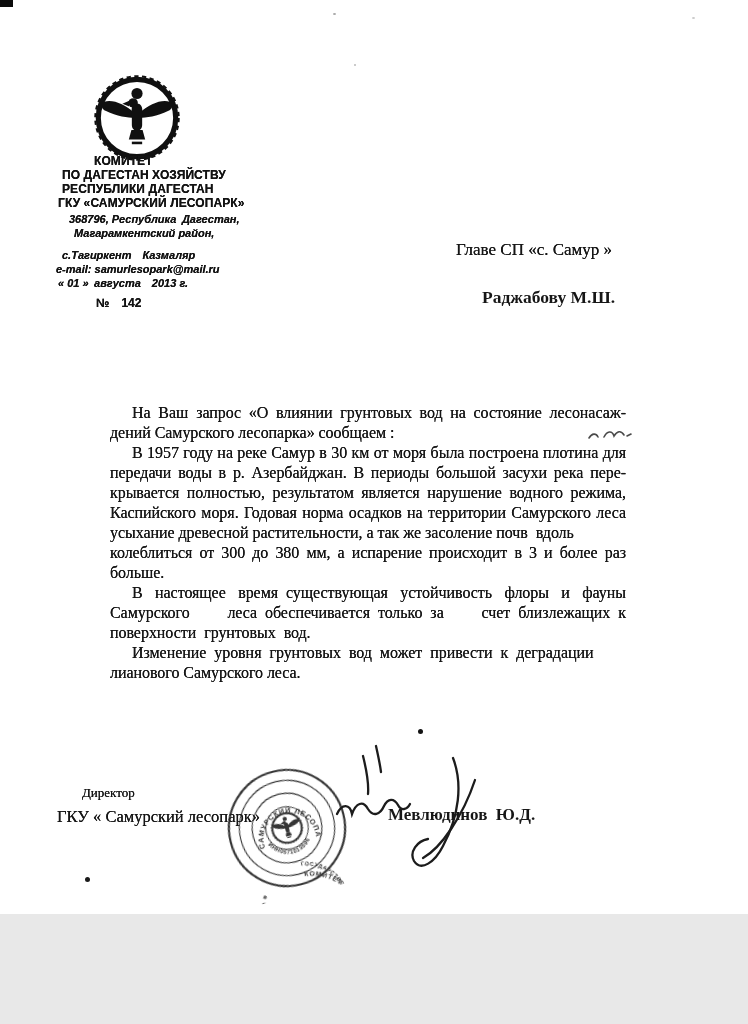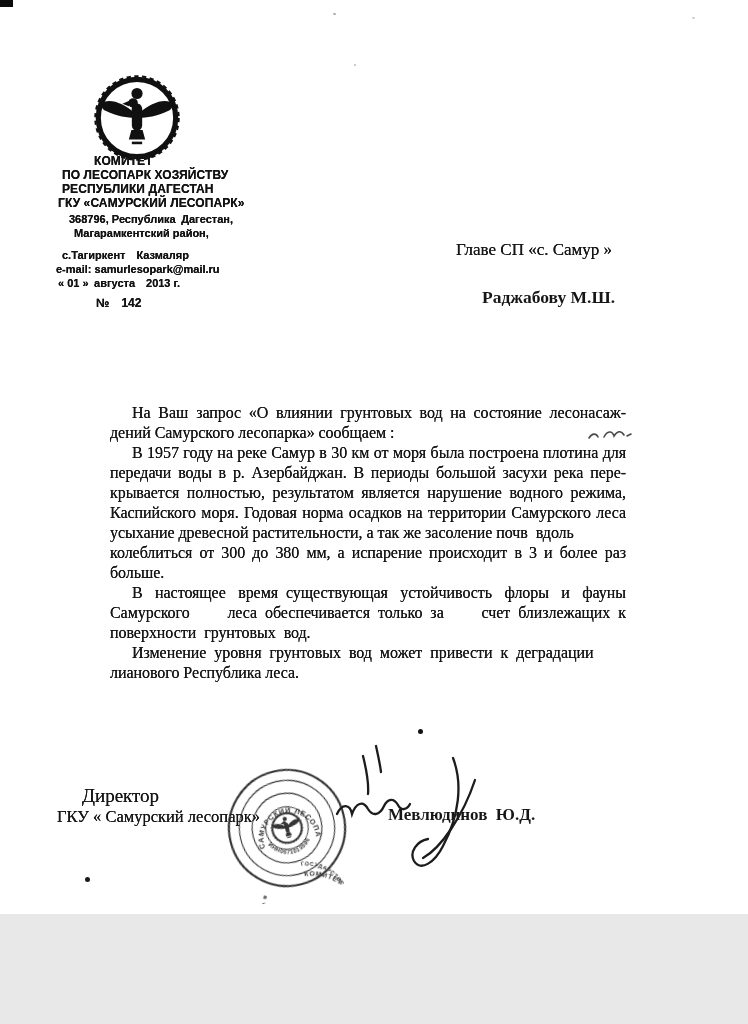--- a/index.html
+++ b/index.html
@@ -28,38 +28,38 @@
   .emblem{left:94px;top:75px;width:86px;height:86px;color:#101010;}
   .letterhead{
     left:56px;top:154px;width:200px;
     font-family:"Liberation Sans", sans-serif;font-weight:bold;color:#131313;
     text-shadow:0 0 .4px currentColor;
   }
   .lh-org{font-size:12px;line-height:14px;white-space:nowrap;letter-spacing:.1px;}
   .p38{padding-left:38px;} .p6{padding-left:6px;} .p2{padding-left:2px;}
   .p13{padding-left:13px;} .p18{padding-left:18px;} .p0{padding-left:0;}
   .p40{padding-left:40px;}
-  .lh-addr{font-size:11px;line-height:14px;white-space:nowrap;}
+  .lh-addr{font-size:11px;line-height:14px;white-space:nowrap;font-style:italic;}
   .gap2{margin-top:2px;} .gap7{margin-top:8px;} .gap6{margin-top:6px;}
   .lh-num{font-size:12px;line-height:14px;}
 
   
   .recipient-to{left:456px;top:240px;font-size:17px;white-space:nowrap;
     text-shadow:0 0 .5px currentColor;}
   .recipient-name{left:482px;top:287px;font-size:17.5px;font-weight:bold;white-space:nowrap;}
 
   
   .body-block{left:62px;top:403px;width:516px;text-shadow:0 0 .45px currentColor;margin-left:48px;}
   .bline{height:20px;line-height:20px;font-size:16px;text-align:justify;letter-spacing:-.05px;}
   .bline.stretch{text-align-last:justify;}
   .bline.short{text-align:right;text-align-last:left;}
   .bline.indent{text-indent:22px;}
 
   
-  .sig-title1{left:82px;top:785px;font-size:19px;text-shadow:0 0 .5px currentColor;white-space:nowrap;}
+  .sig-title1{left:82px;top:785px;font-size:13px;text-shadow:0 0 .5px currentColor;white-space:nowrap;}
   .sig-title2{left:57px;top:807px;font-size:16.5px;text-shadow:0 0 .5px currentColor;white-space:nowrap;}
   .sig-name{left:388px;top:805px;font-size:17px;font-weight:bold;white-space:nowrap;}
 
   .stamp{left:219px;top:760px;width:136px;height:136px;color:#242424;
     transform:rotate(-14deg);opacity:.92;filter:blur(.3px);}
   .stamp text{font-family:"Liberation Sans", sans-serif;font-weight:bold;fill:currentColor;}
   .sig-scrawl{left:325px;top:740px;width:170px;height:150px;}
   .pen-scribble{left:586px;top:427px;width:48px;height:16px;}
   .hidden-defs{position:absolute;width:0;height:0;overflow:hidden;}
 </style>
@@ -96,21 +96,21 @@
       <i class="b2"></i>
       <i class="b3"></i>
   </div>
 
   <svg class="abs emblem" viewBox="0 0 100 100">
     <use href="#eagle-emblem" width="100" height="100"></use>
   </svg>
 
   <div class="abs letterhead">
     <div class="lh-org p38">КОМИТЕТ</div>
-    <div class="lh-org p6">ПО ЛЕСОПАРК ХОЗЯЙСТВУ</div>
+    <div class="lh-org p6">ПО ДАГЕСТАН ХОЗЯЙСТВУ</div>
     <div class="lh-org p6">РЕСПУБЛИКИ ДАГЕСТАН</div>
     <div class="lh-org p2">ГКУ «САМУРСКИЙ ЛЕСОПАРК»</div>
     <div class="lh-addr p13 gap2">368796, Республика Дагестан,</div>
     <div class="lh-addr p18">Магарамкентский район,</div>
     <div class="lh-addr p6 gap7">с.Тагиркент  Казмаляр</div>
     <div class="lh-addr p0">e-mail: samurlesopark@mail.ru</div>
     <div class="lh-addr p2">« 01 » августа  2013 г.</div>
     <div class="lh-num p40 gap6">№  142</div>
   </div>
 
@@ -132,21 +132,21 @@
     <div class="bline stretch">передачи воды в р. Азербайджан. В периоды большой засухи река пере-</div>
     <div class="bline stretch">крывается полностью, результатом является нарушение водного режима,</div>
     <div class="bline stretch">Каспийского моря. Годовая норма осадков на территории Самурского леса</div>
     <div class="bline short">усыхание древесной растительности, а так же засоление почв вдоль</div>
     <div class="bline stretch">колеблиться от 300 до 380 мм, а испарение происходит в 3 и более раз</div>
     <div class="bline short">больше.</div>
     <div class="bline indent stretch">В настоящее время существующая устойчивость флоры и фауны</div>
     <div class="bline stretch">Самурского леса обеспечивается только за счет близлежащих к</div>
     <div class="bline short">поверхности грунтовых вод.</div>
     <div class="bline indent stretch">Изменение уровня грунтовых вод может привести к деградации</div>
-    <div class="bline short">лианового Республика леса.</div>
+    <div class="bline short">лианового Самурского леса.</div>
   </div>
 
   <div class="abs sig-title1">Директор</div>
   <div class="abs sig-title2">ГКУ « Самурский лесопарк»</div>
   <div class="abs sig-name">Мевлюдинов Ю.Д.</div>
 
   <svg class="abs stamp" viewBox="0 0 150 150">
     <defs>
       <path id="ring-outer-path" d="M 75 131 A 56 56 0 1 1 74.94 131"></path>
       <path id="ring-middle-path" d="M 75 119 A 44 44 0 1 1 74.94 119"></path>

